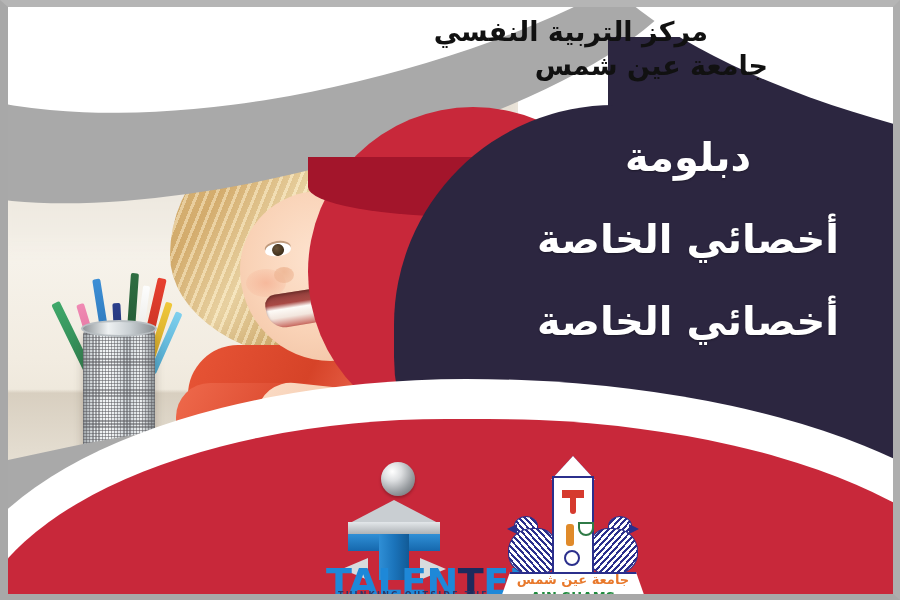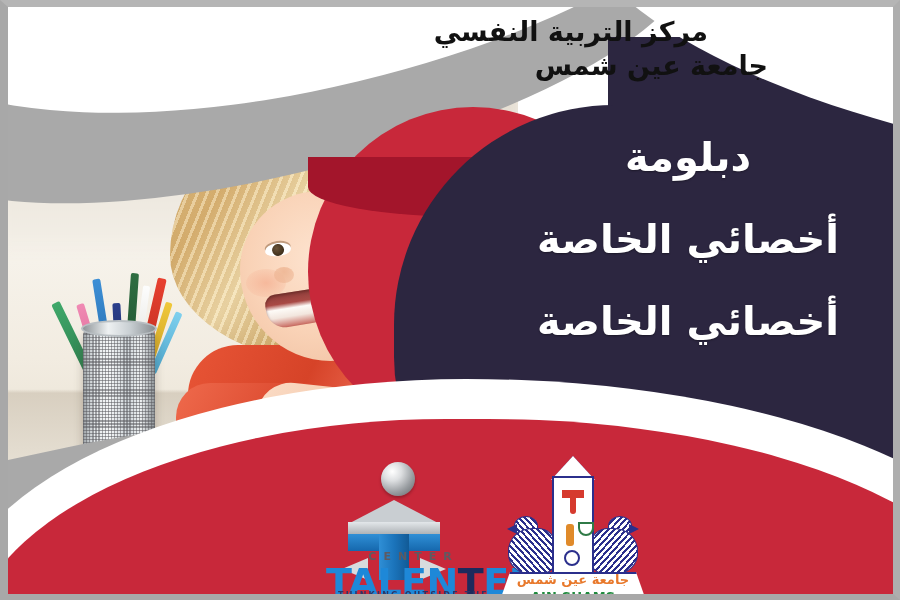--- a/index.html
+++ b/index.html
@@ -519,21 +519,20 @@
     </div>
 
     <div class="talentel">
       <div class="tt-sphere"></div>
       <div class="tt-pyramid"></div>
       <div class="tt-plate"></div>
       <div class="tt-tbar"></div>
       <div class="tt-stem"></div>
       <div class="tt-foot-l"></div>
       <div class="tt-foot-r"></div>
-      <div class="tt-center">CENTER</div>
       <div class="tt-word"><span class="b">TALEN</span><span class="d">T</span><span class="b">EL</span></div>
       <div class="tt-tag1">THINKING OUTSIDE THE BOX</div>
 
     </div>
 
     <div class="ainshams">
       <div class="as-falcon left">
         <div class="head"></div>
         <div class="beak"></div>
         <div class="body"></div>

